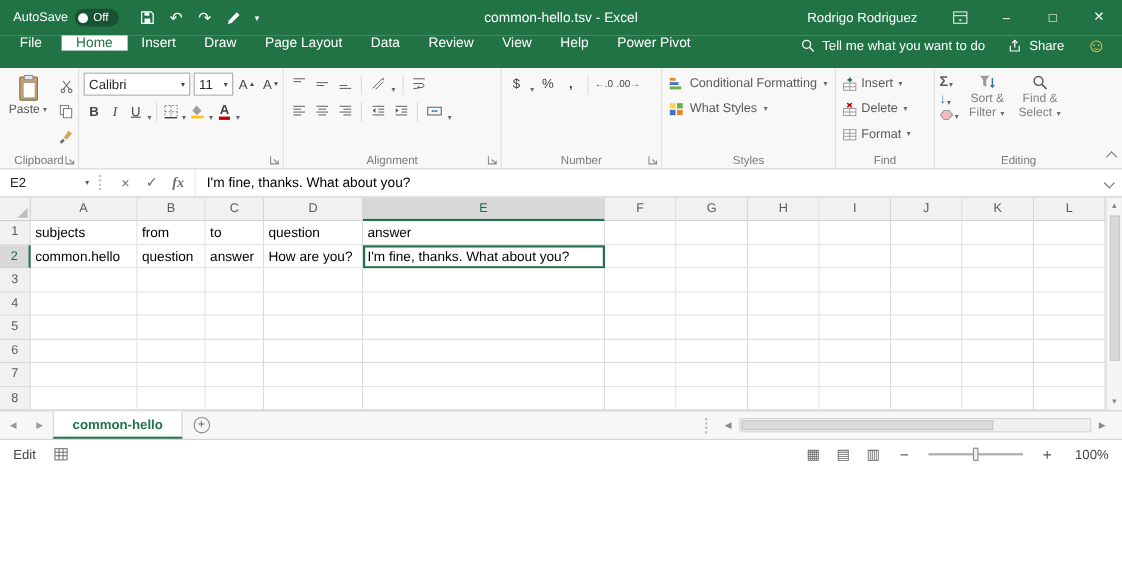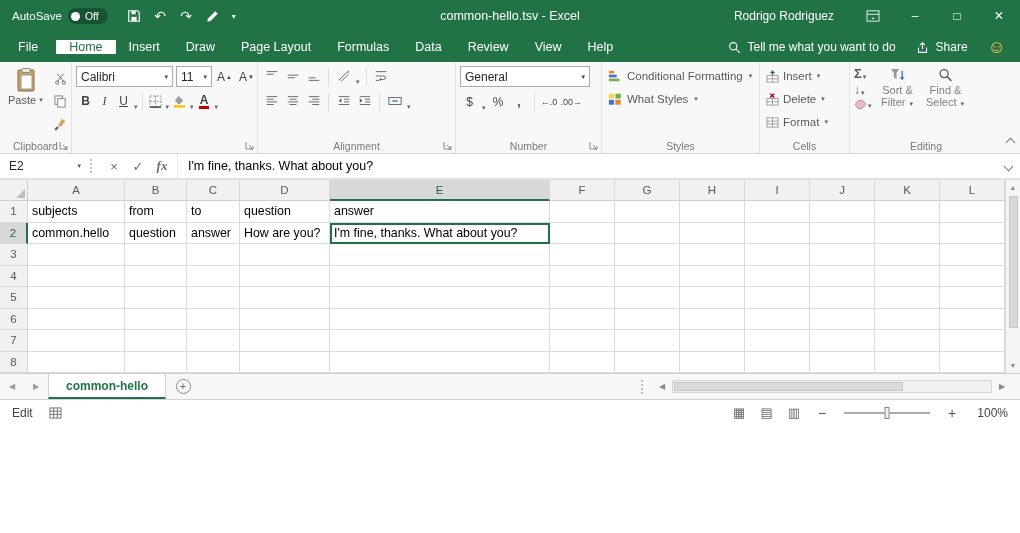--- a/index.html
+++ b/index.html
@@ -15,21 +15,21 @@
 .qat{display:flex;align-items:center;gap:1px;margin-left:14px}
 .qbtn{width:25px;height:26px;display:flex;align-items:center;justify-content:center;font-size:14px;color:#fff}
 .qbtn.small{width:16px;font-size:8px}
 .tb-title{position:absolute;left:0;right:0;text-align:center;font-size:12.5px;pointer-events:none}
 .tb-right{margin-left:auto;display:flex;align-items:center;height:100%}
 .tb-user{font-size:12px;margin-right:18px}
 .winbtn{width:42px;height:32px;display:flex;align-items:center;justify-content:center;font-size:12px;color:#fff}
 .winbtn.close{font-size:16px}
 
 
-.tabrow{height:30px;background:#217346;display:flex;align-items:center;color:#fff;flex:0 0 auto}
+.tabrow{height:30px;background:#217346;display:flex;align-items:flex-start;color:#fff;flex:0 0 auto}
 .rtab{display:flex;align-items:center;padding:0 13px;font-size:12.5px}
 .rtab.file{padding:0 18px}
 .rtab.active{background:#fff;color:#217346}
 .tab-right{margin-left:auto;display:flex;align-items:center;gap:20px;padding-right:14px}
 .tellme,.share{display:flex;align-items:center;gap:7px;font-size:12px;color:#fff}
 .smiley{color:#FFC83D;font-size:18px;line-height:18px}
 
 
 .ribbon{height:92px;background:#F8F8F8;border-bottom:1px solid #D8D8D8;display:flex;flex:0 0 auto;position:relative}
 .group{position:relative;border-right:1px solid #E2E2E2;padding:4px 4px 16px;display:flex;flex:0 0 auto}
@@ -157,25 +157,25 @@
       <span class="winbtn close">×</span>
     </div>
   </div>
 
   <div class="tabrow">
     <div class="rtab file">File</div>
     <div class="rtab active">Home</div>
     <div class="rtab">Insert</div>
     <div class="rtab">Draw</div>
     <div class="rtab">Page Layout</div>
-    <div class="rtab">Formulas</div>
     <div class="rtab">Data</div>
     <div class="rtab">Review</div>
     <div class="rtab">View</div>
     <div class="rtab">Help</div>
+    <div class="rtab">Power Pivot</div>
     <div class="tab-right">
       <span class="tellme">
           <svg width="13" height="13" viewBox="0 0 16 16">
             <circle cx="6.5" cy="6.5" r="4.5" fill="none" stroke="#fff" stroke-width="1.4"></circle>
             <path d="M10 10l4.5 4.5" stroke="#fff" stroke-width="1.4"></path>
           </svg>
           <span>Tell me what you want to do</span>
         </span>
       <span class="share">
           <svg width="13" height="13" viewBox="0 0 16 16">
@@ -365,24 +365,20 @@
       <span class="glabel">Alignment</span>
       <span class="launcher">
           <svg width="9" height="9" viewBox="0 0 9 9">
             <path d="M1 1v7h7M4 4l4 4M8 5v3H5" fill="none" stroke="#8A8A8A"></path>
           </svg>
         </span>
     </div>
 
     <div class="group" style="width:146px">
       <div class="col" style="gap:5px">
-        <div class="combo" style="width:130px">
-            <span>General</span>
-            <span class="arr">▾</span>
-          </div>
         <div class="row" style="gap:2px">
           <span class="sbtn">$</span>
             <span class="da">▾</span>
           <span class="sbtn">%</span>
           <span class="sbtn bold">,</span>
           <span class="sep-v"></span>
           <span class="sbtn" style="font-size:9px">←.0</span>
           <span class="sbtn" style="font-size:9px">.00→</span>
         </div>
       </div>
@@ -441,21 +437,21 @@
         </div>
         <div class="cellrow">
           <svg width="13" height="13" viewBox="0 0 14 14">
               <rect x="1" y="2" width="12" height="10" fill="#fff" stroke="#9A9A9A"></rect>
               <path d="M1 5.5h12M1 8.5h12M7 2v10" stroke="#9A9A9A"></path>
             </svg>
           <span>Format</span>
             <span class="da">▾</span>
         </div>
       </div>
-      <span class="glabel">Cells</span>
+      <span class="glabel">Find</span>
     </div>
 
     <div class="group" style="width:152px;border-right:none">
       <div class="row" style="align-items:flex-start;gap:2px">
         <div class="col" style="gap:2px">
           <div class="row">
               <span class="sigma">Σ</span>
               <span class="da">▾</span>
             </div>
           <div class="row">

